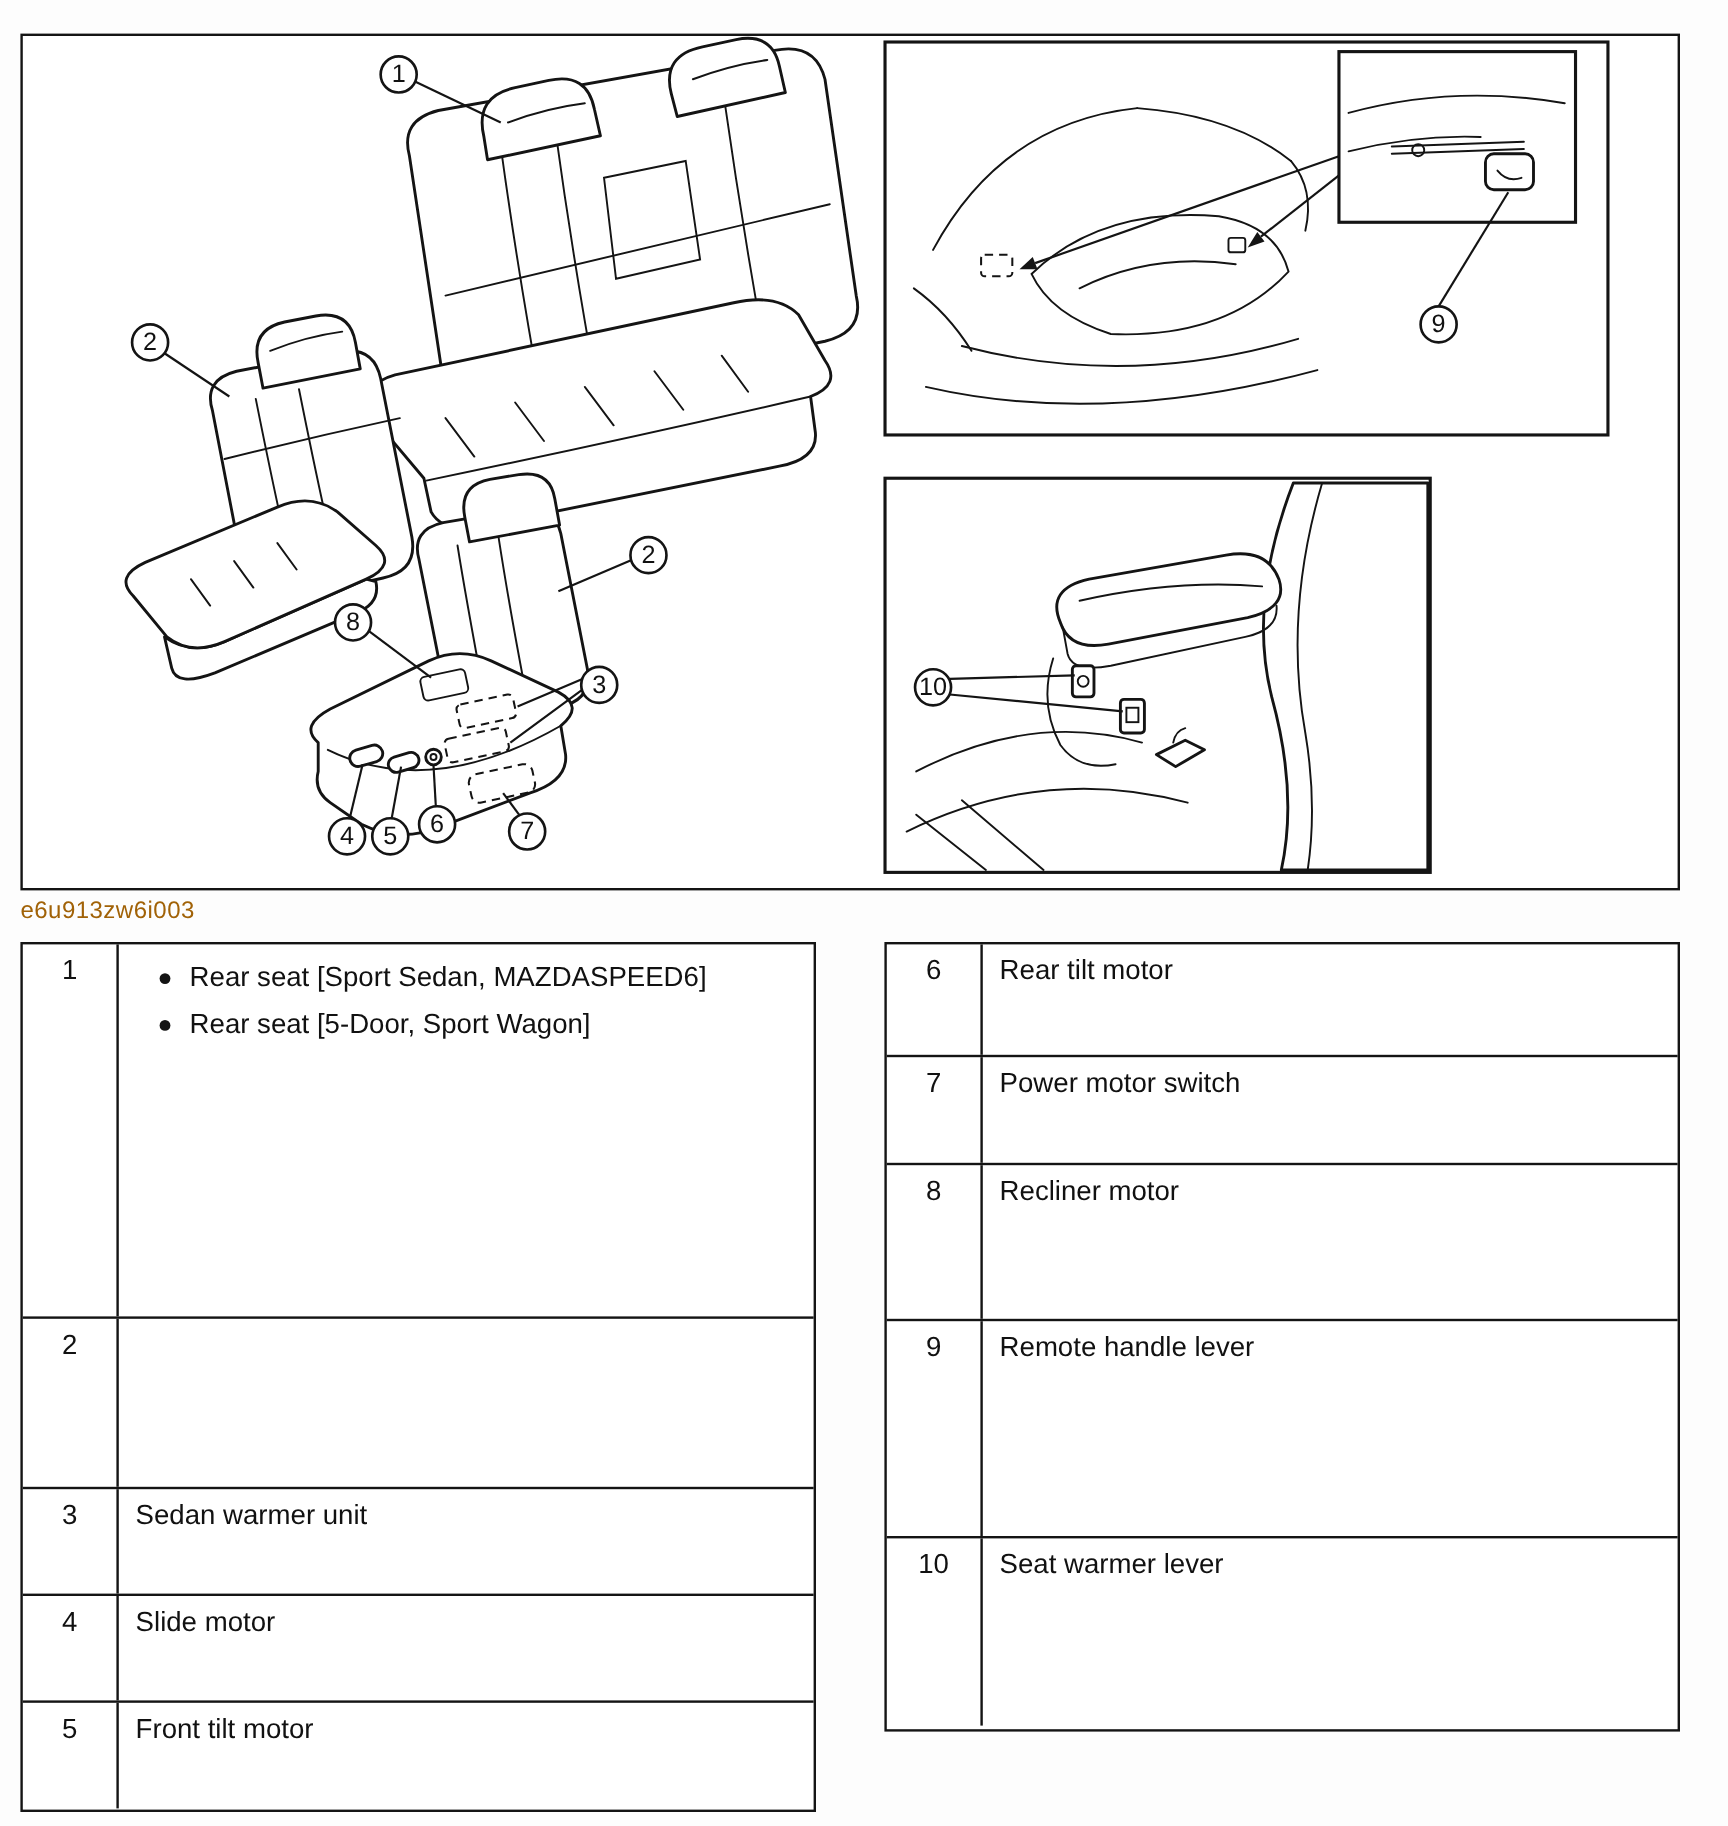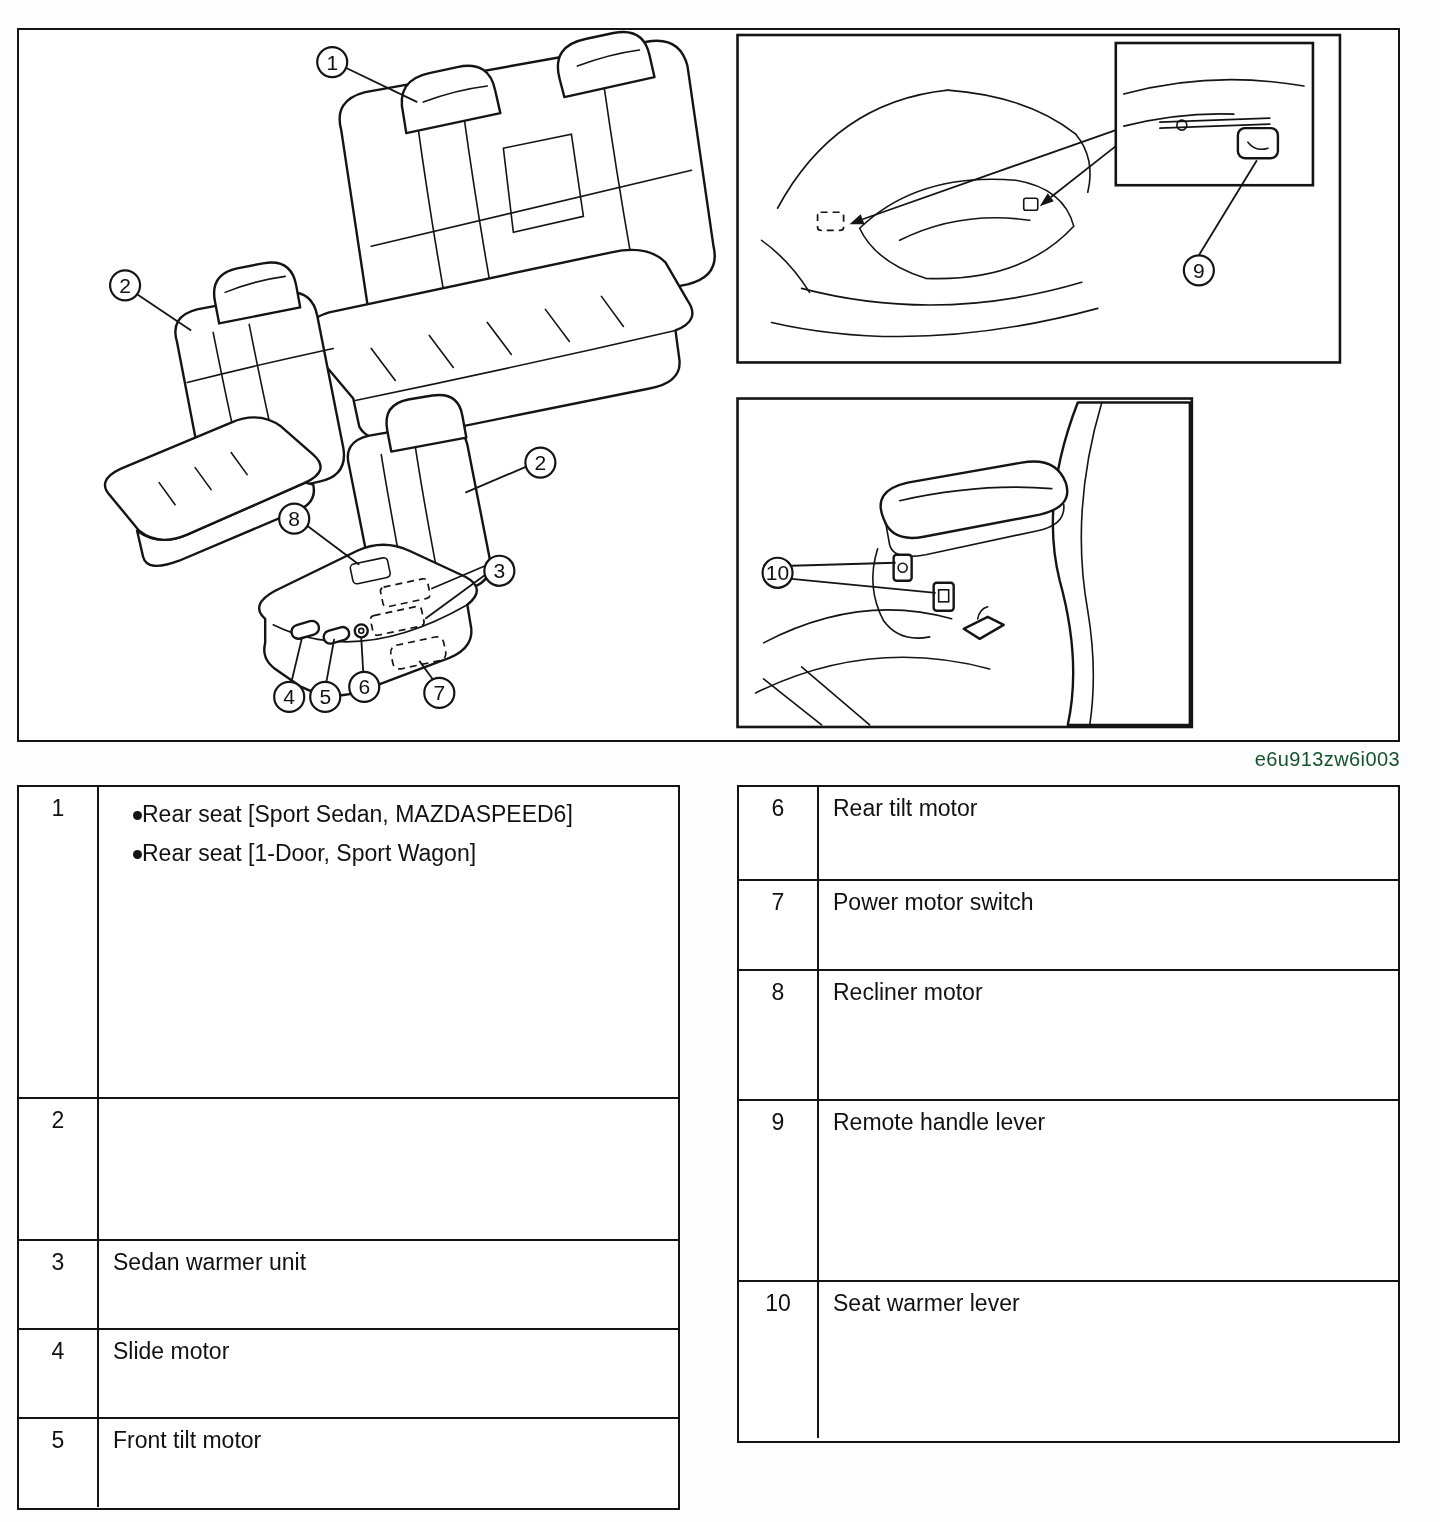--- a/index.html
+++ b/index.html
@@ -3,30 +3,30 @@
 <meta charset="utf-8">
 <style>
   * { margin:0; padding:0; box-sizing:border-box; }
   html,body { background:#ffffff; }
   body { font-family:"Liberation Sans", sans-serif; color:#111; }
   .page { position:relative; width:1440px; height:1522px; background:#fdfdfd; overflow:hidden; }
 
   .figure-box { position:absolute; left:17px; top:28px; width:1383px; height:714px; border:2.5px solid #141414; background:#fff; }
   .figure-box svg { position:absolute; left:0; top:0; width:100%; height:100%; }
 
-  .figure-code { position:absolute; left:17px; top:748px; width:1383px; text-align:right; font-size:20px; letter-spacing:0.4px; color:#14532d; }
+  .figure-code { position:absolute; left:17px; top:748px; width:1383px; text-align:left; font-size:20px; letter-spacing:0.4px; color:#a16207; }
 
   .legend { position:absolute; border:2.5px solid #141414; background:#fff; }
   .legend-left  { left:17px;  top:785px; width:663px; height:725px; }
   .legend-right { left:737px; top:785px; width:663px; height:658px; }
   .legend-row { display:flex; border-top:2px solid #141414; align-items:stretch; }
   .legend-row:first-child { border-top:none; }
   .num-cell { flex:0 0 80px; border-right:2px solid #141414; text-align:center; padding-top:8px; font-size:23px; }
   .label-cell { flex:1; padding:8px 14px; font-size:23px; }
-  .bullet-item { display:flex; align-items:flex-start; padding:6px 0 6px 20px; }
+  .bullet-item { display:flex; align-items:flex-start; gap:16px; padding:6px 0 6px 20px; }
   .bullet { flex:0 0 auto; width:9px; height:9px; border-radius:50%; background:#141414; margin-top:10px; }
 
   
   .s  { fill:#ffffff; stroke:#141414; stroke-width:2.4; stroke-linejoin:round; }
   .t  { fill:none; stroke:#141414; stroke-width:1.6; stroke-linecap:round; }
   .d  { fill:none; stroke:#141414; stroke-width:1.7; stroke-dasharray:7 5; }
   .box { fill:#ffffff; stroke:#141414; stroke-width:2.6; }
   .lead { fill:none; stroke:#141414; stroke-width:1.8; }
   .ah { fill:#141414; stroke:none; }
   .callout circle { fill:#ffffff; stroke:#141414; stroke-width:2.2; }
@@ -199,21 +199,21 @@
   <div class="legend legend-left">
     <div class="legend-row" style="height:310px">
       <div class="num-cell">1</div>
       <div class="label-cell">
         <div class="bullet-item">
           <span class="bullet"></span>
           <span>Rear seat [Sport Sedan, MAZDASPEED6]</span>
         </div>
         <div class="bullet-item">
           <span class="bullet"></span>
-          <span>Rear seat [1-Door, Sport Wagon]</span>
+          <span>Rear seat [5-Door, Sport Wagon]</span>
         </div>
       </div>
     </div>
     <div class="legend-row" style="height:142px">
       <div class="num-cell">2</div>
     </div>
     <div class="legend-row" style="height:89px">
       <div class="num-cell">3</div>
       <div class="label-cell">Sedan warmer unit</div>
     </div>

